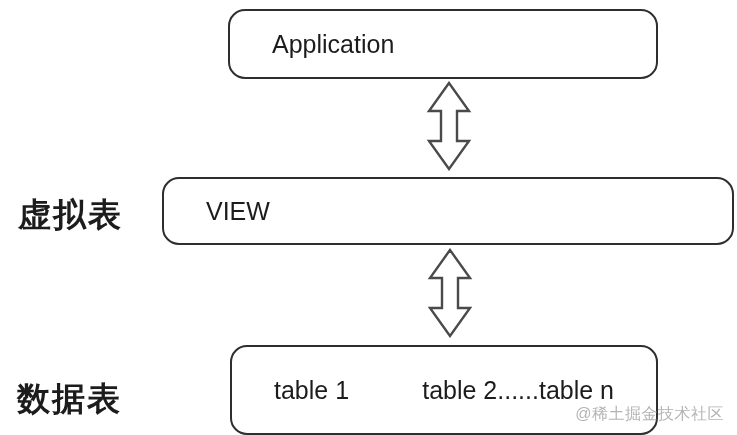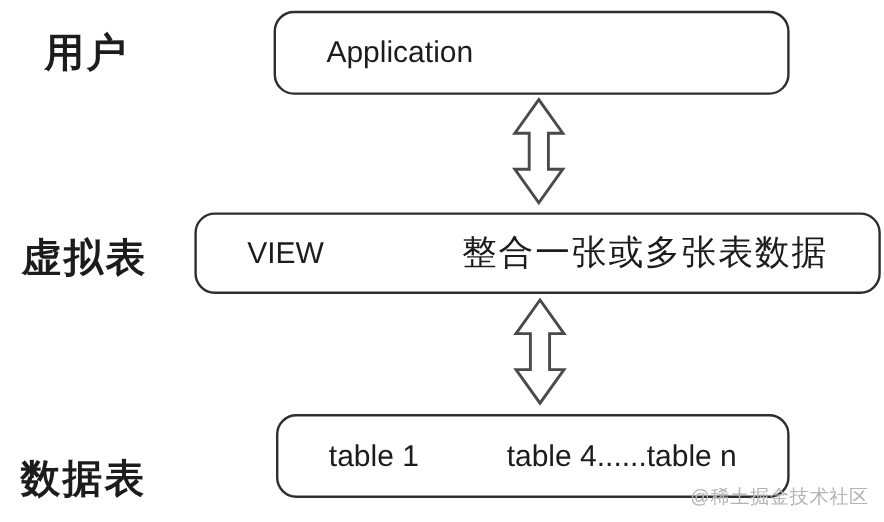--- a/index.html
+++ b/index.html
@@ -33,21 +33,21 @@
     background: #ffffff;
     display: flex;
     align-items: center;
     justify-content: space-between;
     padding: 0 42px;
     color: #1c1c1c;
     white-space: nowrap;
   }
   .box-app   { left: 228px; top: 9px;   width: 430px; height: 70px; }
   .box-view  { left: 162px; top: 177px; width: 572px; height: 68px; }
-  .box-table { left: 230px; top: 345px; width: 428px; height: 70px; }
+  .box-table { left: 230px; top: 345px; width: 428px; height: 90px; }
 
   .latin-text {
     font-size: 25px;
     font-weight: 400;
     color: #1c1c1c;
   }
   .cjk-text {
     font-size: 29px;
     font-weight: 500;
     letter-spacing: 1.5px;
@@ -76,43 +76,41 @@
     letter-spacing: 0.5px;
     color: #b4b4b4;
     white-space: nowrap;
   }
 </style>
 </head>
 <body>
 
 <div class="canvas">
 
-  <div class="row-label label-user">用户</div>
 
   <div class="box box-app">
     <span class="latin-text">Application</span>
   </div>
 
   <svg class="arrow arrow-top" viewBox="0 0 48 90" xmlns="http://www.w3.org/2000/svg" aria-hidden="true">
     <path d="M24 2 L4 30 L16 30 L16 60 L4 60 L24 88 L44 60 L32 60 L32 30 L44 30 Z"></path>
   </svg>
 
   <div class="row-label label-virtual">虚拟表</div>
 
   <div class="box box-view">
     <span class="latin-text">VIEW</span>
-    <span class="cjk-text">整合一张或多张表数据</span>
   </div>
 
   <svg class="arrow arrow-bottom" viewBox="0 0 48 90" xmlns="http://www.w3.org/2000/svg" aria-hidden="true">
     <path d="M24 2 L4 30 L16 30 L16 60 L4 60 L24 88 L44 60 L32 60 L32 30 L44 30 Z"></path>
   </svg>
 
   <div class="row-label label-table">数据表</div>
 
   <div class="box box-table">
     <span class="latin-text">table 1</span>
-    <span class="latin-text">table 4......table n</span>
+    <span class="latin-text">table 2......table n</span>
   </div>
 
   <div class="watermark">@稀土掘金技术社区</div>
 
 </div>
 
 </body></html>

